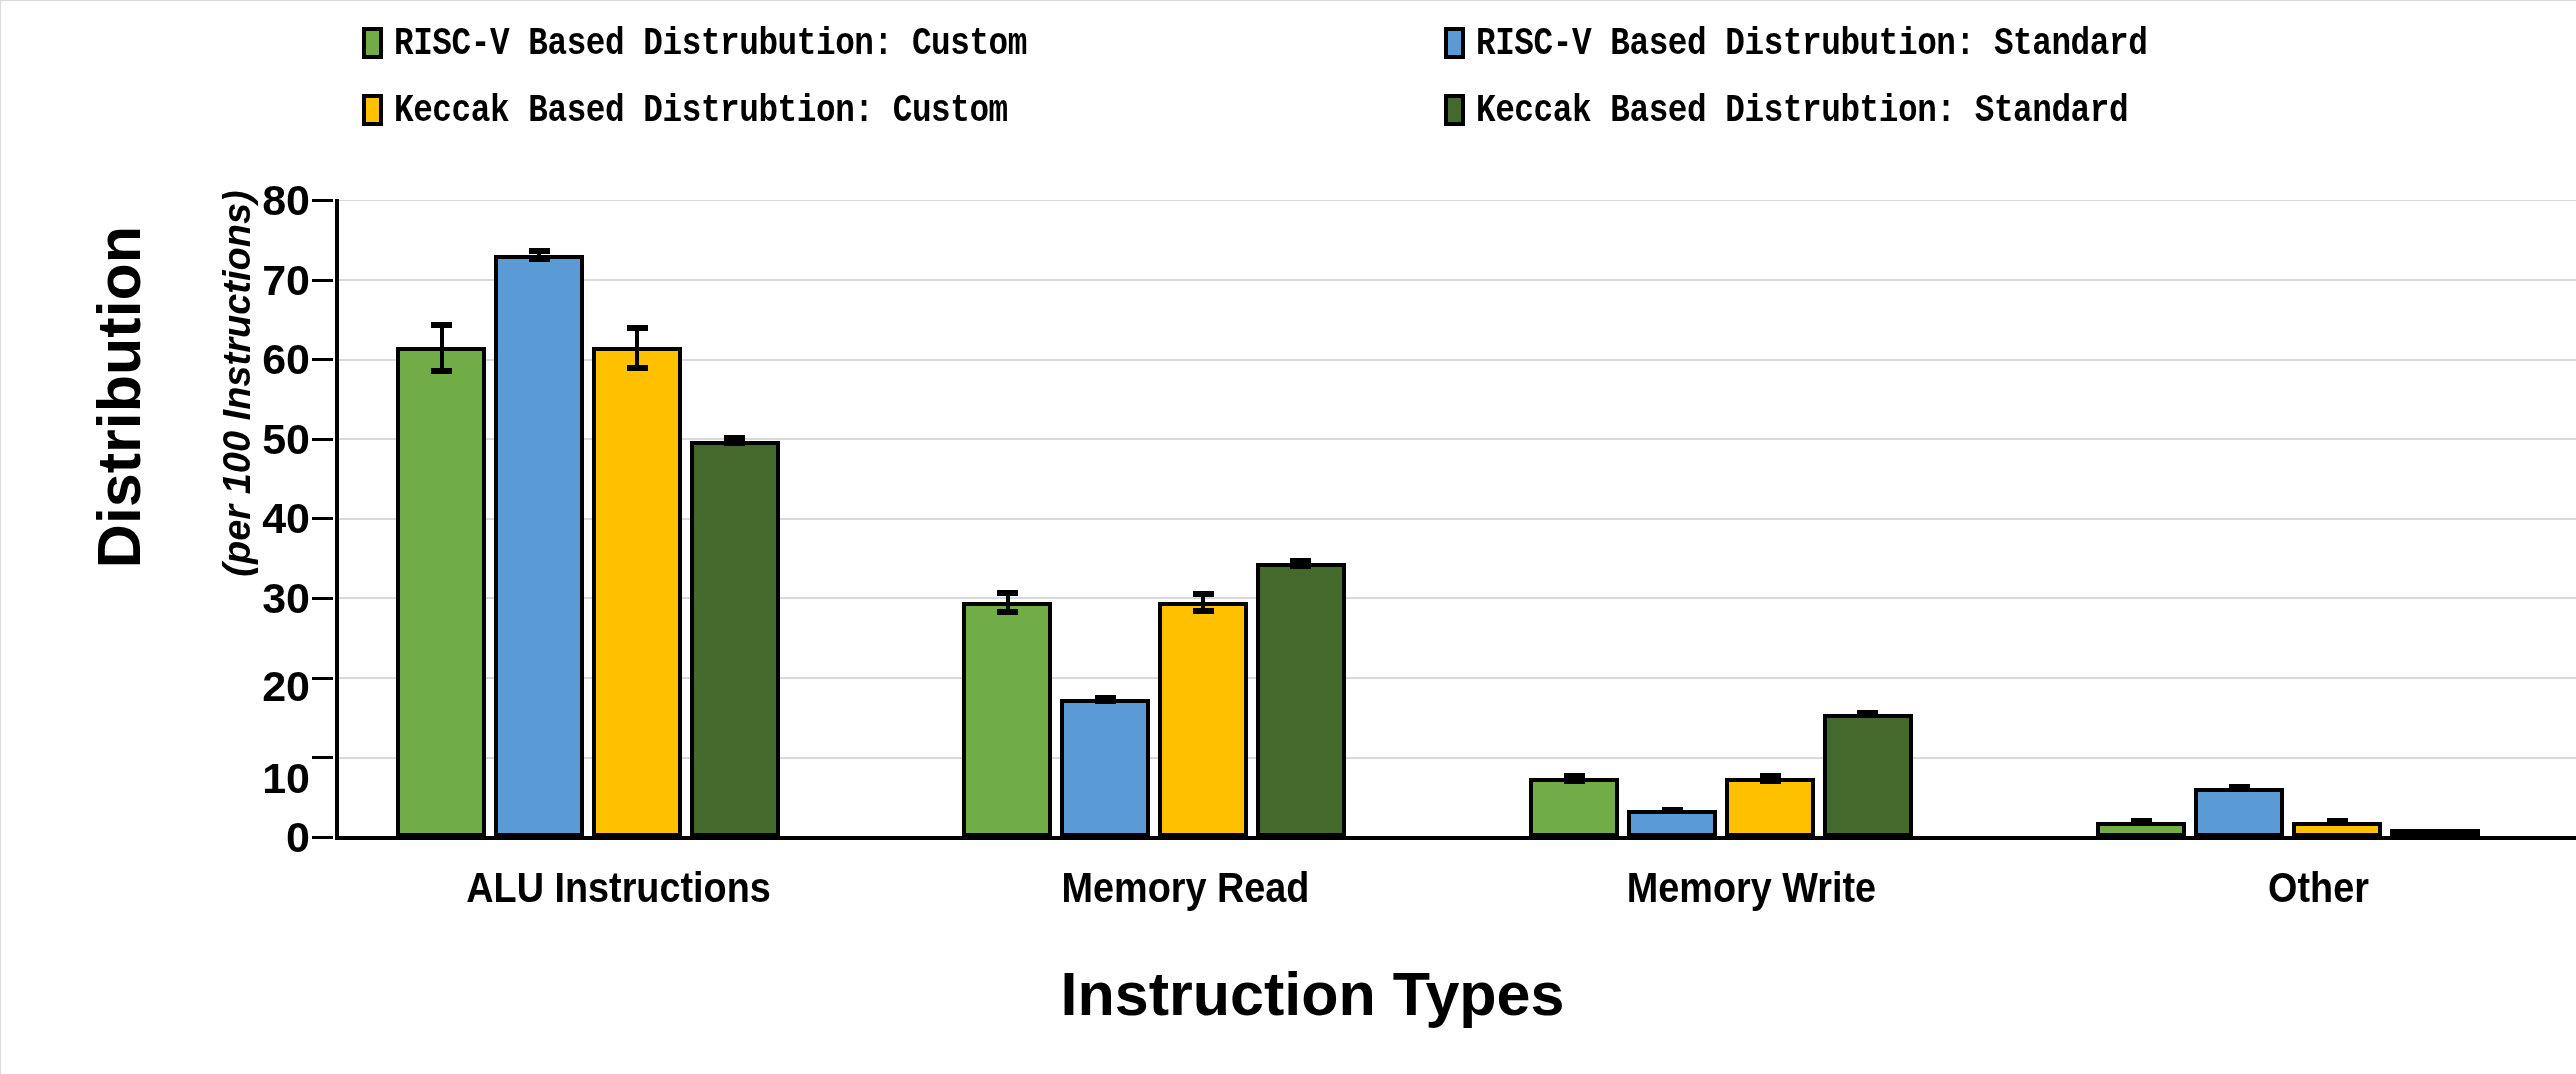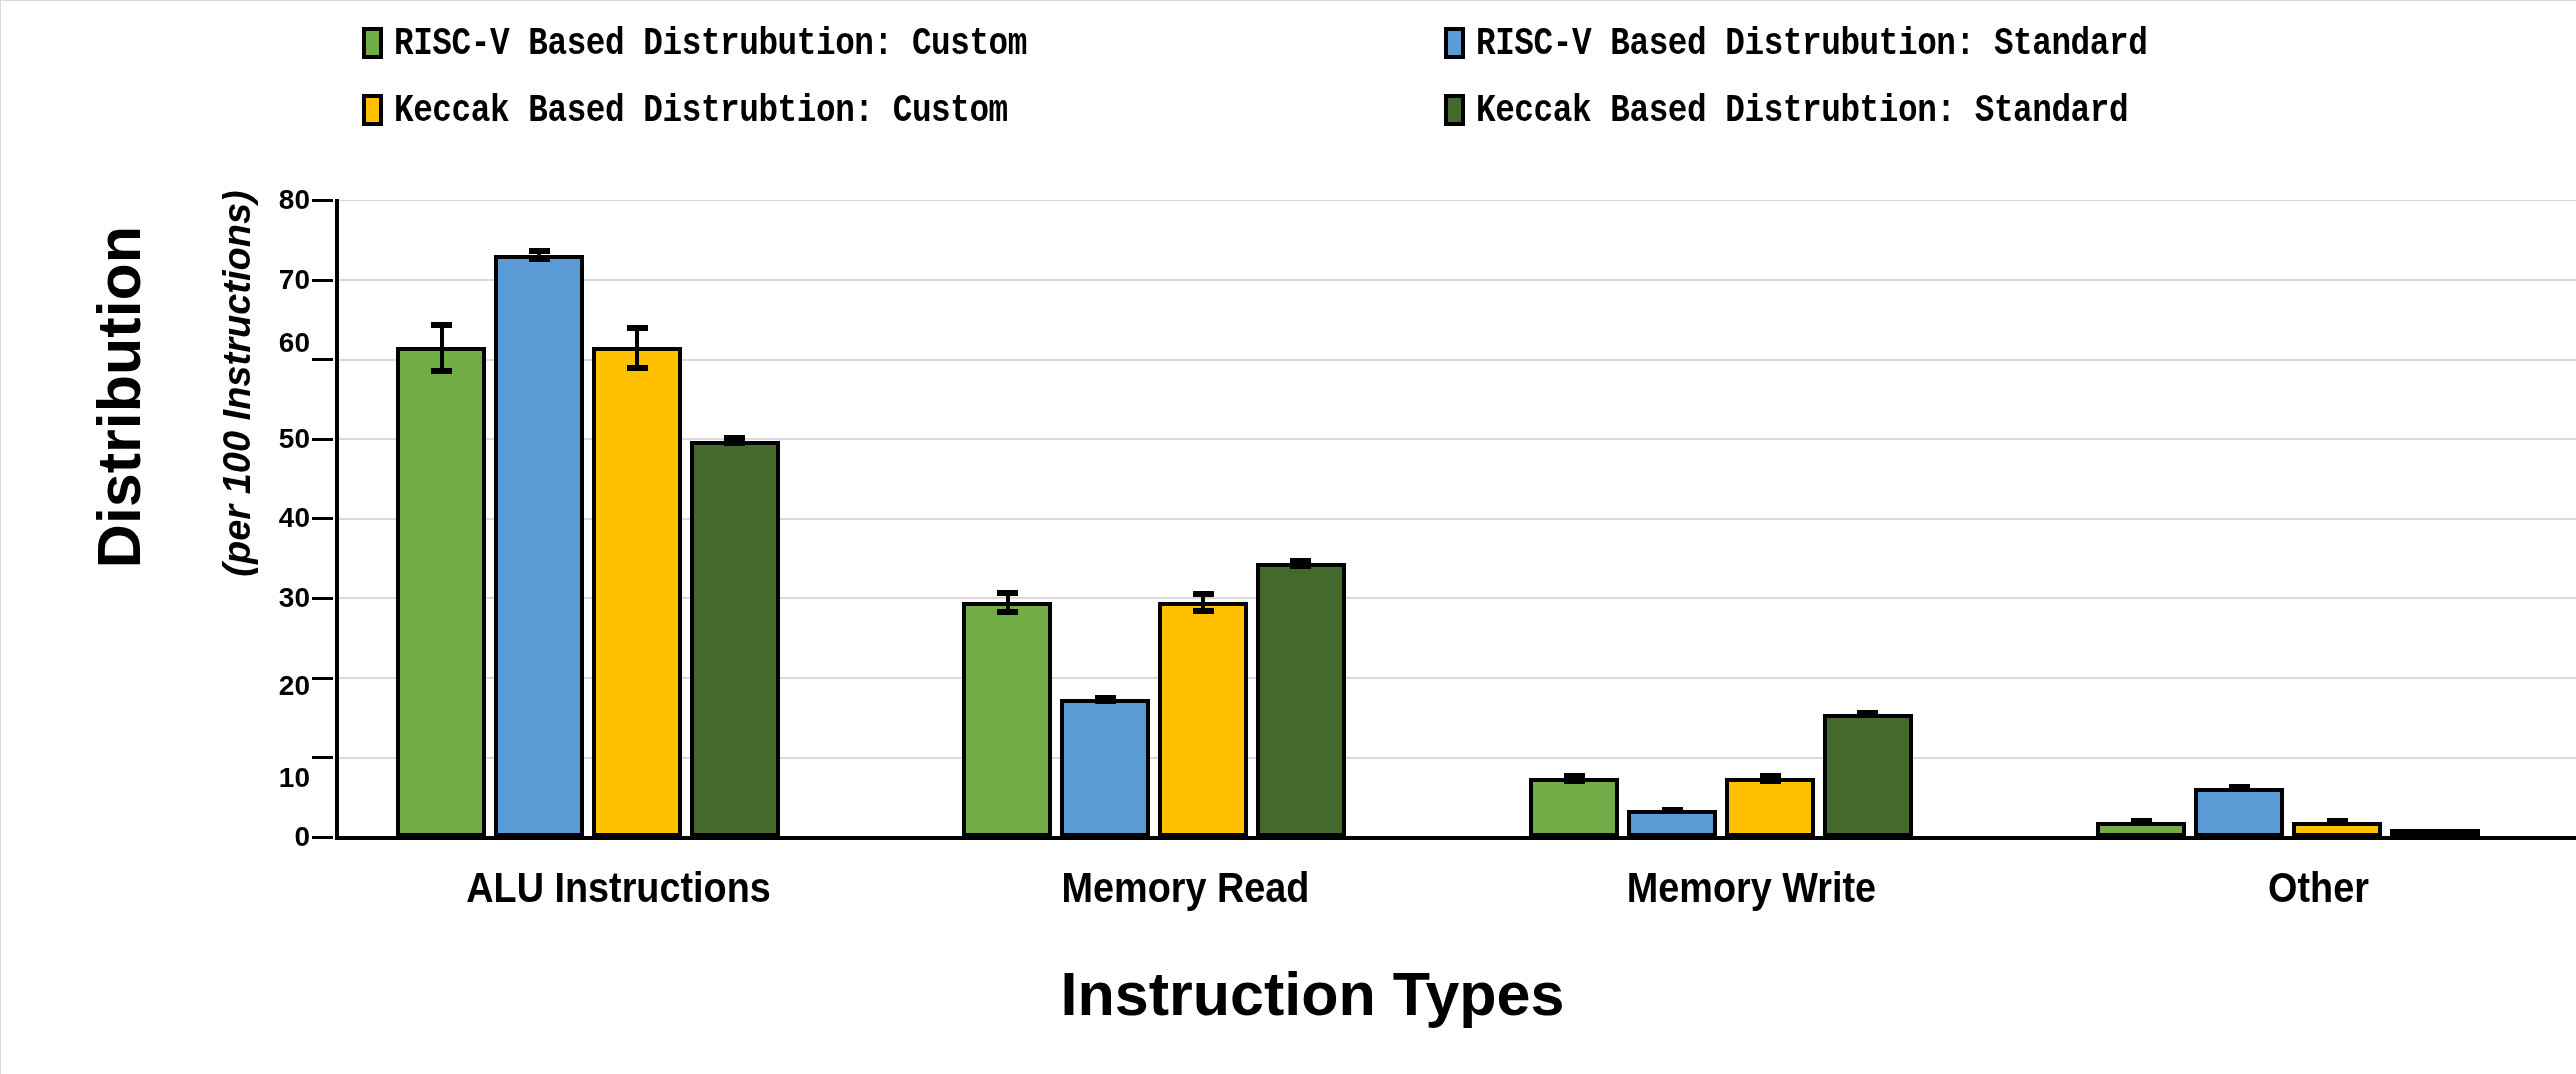--- a/index.html
+++ b/index.html
@@ -16,21 +16,21 @@
   .swatch{width:20.6px;height:32px;border:4.6px solid #000;box-sizing:border-box;margin-right:11.3px;flex:0 0 auto;}
   .legend-label{font-size:38px;font-weight:bold;color:#000;white-space:nowrap;letter-spacing:-0.5px;
                 font-stretch:condensed;transform:scaleX(.86);transform-origin:left center;}
 
   
   #plot{position:absolute;left:334px;top:199px;width:2267px;height:637px;}
   .gridline{position:absolute;left:0;width:2267px;height:1.5px;background:#d9d9d9;}
   #axis-y{position:absolute;left:334px;top:198px;width:3.6px;height:640px;background:#000;}
   #axis-x{position:absolute;left:334px;top:835px;width:2267px;height:3.6px;background:#000;}
   .ytick{position:absolute;width:20.6px;height:2.6px;background:#000;left:-23px;}
-  .ylabel{position:absolute;right:0;font-size:28px;font-weight:bold;color:#000;line-height:1;
+  .ylabel{position:absolute;right:0;font-size:43px;font-weight:bold;color:#000;line-height:1;
           transform:translateY(-50%);}
   #ylabels{position:absolute;left:170px;top:199px;width:139px;height:637px;}
 
   
   #ytitle-main{position:absolute;left:-88px;top:361px;width:412px;text-align:center;
                transform:rotate(-90deg);transform-origin:center center;
                font-size:61px;font-weight:bold;color:#000;white-space:nowrap;}
   #ytitle-sub{position:absolute;left:-20.6px;top:361px;width:515px;text-align:center;
               transform:rotate(-90deg);transform-origin:center center;
               font-size:38px;font-weight:bold;font-style:italic;color:#000;white-space:nowrap;}
@@ -74,21 +74,21 @@
   <div id="ytitle-main">Distribution</div>
   <div id="ytitle-sub">(per 100 Instructions)</div>
 
   <div id="ylabels">
       <div class="ylabel" style="top: 637px;">0</div>
       <div class="ylabel" style="top: 578px;">10</div>
       <div class="ylabel" style="top: 478px; margin-top: 8px;">20</div>
       <div class="ylabel" style="top: 398px; margin-left: 23px;">30</div>
       <div class="ylabel" style="top: 318px;">40</div>
       <div class="ylabel" style="top: 239px;">50</div>
-      <div class="ylabel" style="top: 143px;">60</div>
+      <div class="ylabel" style="top: 159px;">60</div>
       <div class="ylabel" style="top: 80px;">70</div>
       <div class="ylabel" style="top: 0px;">80</div>
     </div>
 
   <div id="plot">
       <div class="gridline" style="top: 636px;"></div>
       <div class="ytick" style="top: 636px;"></div>
       <div class="gridline" style="top: 557px;"></div>
       <div class="ytick" style="top: 556px;"></div>
       <div class="gridline" style="top: 477px;"></div>

